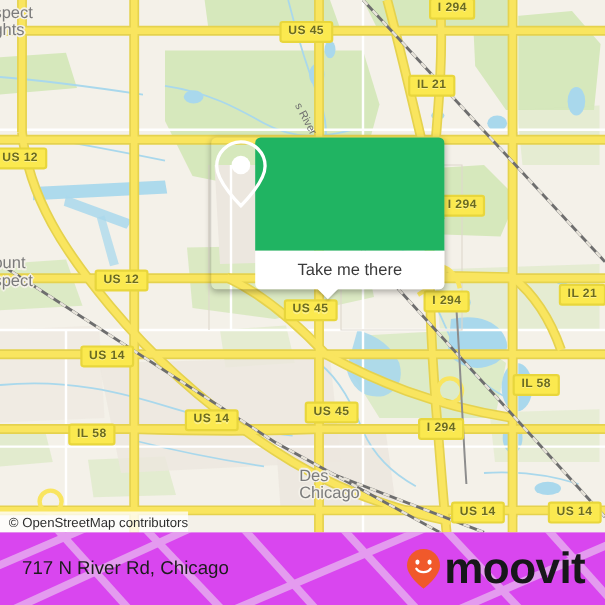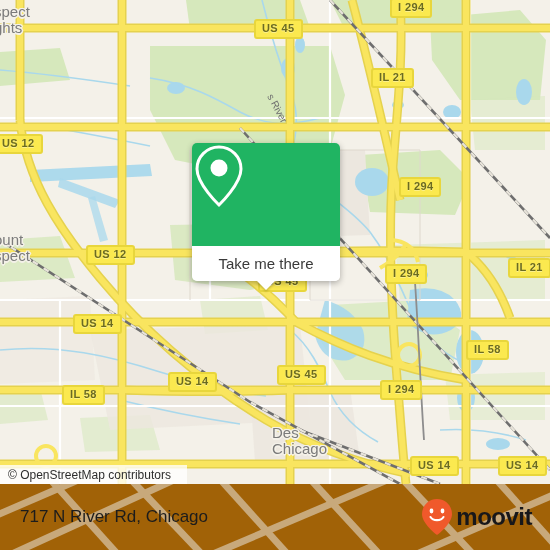--- a/index.html
+++ b/index.html
@@ -47,26 +47,27 @@
     color:#6e6e6e;
     font-size:10px;
     white-space:nowrap;
     transform:rotate(62deg);
     transform-origin:left top;
   }
 
   
   #popup{
     position:absolute;
-    left:192px;top:143px;
-    width:148px;
+    left:192px;top:125px;
+    width:172px;
     border-radius:5px;
     overflow:visible;
     box-shadow:0 2px 6px rgba(0,0,0,.30);
     z-index:40;
+    padding-left:40px;
   }
   #popup .card-top{
     background:#20b462;
     height:103px;
     border-radius:5px 5px 0 0;
     display:flex;align-items:center;justify-content:center;
   }
   #popup .card-btn{
     background:#ffffff;
     height:35px;
@@ -84,49 +85,49 @@
     border-right:10px solid transparent;
     border-top:10px solid #ffffff;
     filter:drop-shadow(0 2px 1px rgba(0,0,0,.18));
   }
 
   
   #attrib{
     position:absolute;
     left:0;top:465px;
     height:19px;
-    padding:0 16px 0 8px;
+    padding:0 0 0 8px;
     display:flex;align-items:center;
     background:rgba(255,255,255,.78);
     color:#2e2e2e;
     font-size:12px;
     z-index:30;
   }
 
   
   #footer{
     position:absolute;
     left:0;top:484px;
     width:550px;height:66px;
-    background:#a16207;
+    background:#d946ef;
     overflow:hidden;
     z-index:50;
   }
   #footer .wm{position:absolute;left:0;top:-6px;opacity:.5;}
   #footer .addr{
     position:absolute;left:20px;top:0;height:66px;
     display:flex;align-items:center;
     font-size:17px;color:#1c1c1c;
   }
   #brand{
     position:absolute;right:18px;top:0;height:66px;
     display:flex;align-items:center;gap:2px;
   }
   #brand .brand-text{
-    font-size:24px;font-weight:bold;color:#17171a;letter-spacing:-0.5px;
+    font-size:40px;font-weight:bold;color:#17171a;letter-spacing:-0.5px;
   }
 </style>
 </head>
 <body>
 
 <div id="app">
 
   <div id="map">
     <svg width="550" height="484" viewBox="0 0 550 484">
       <defs>

